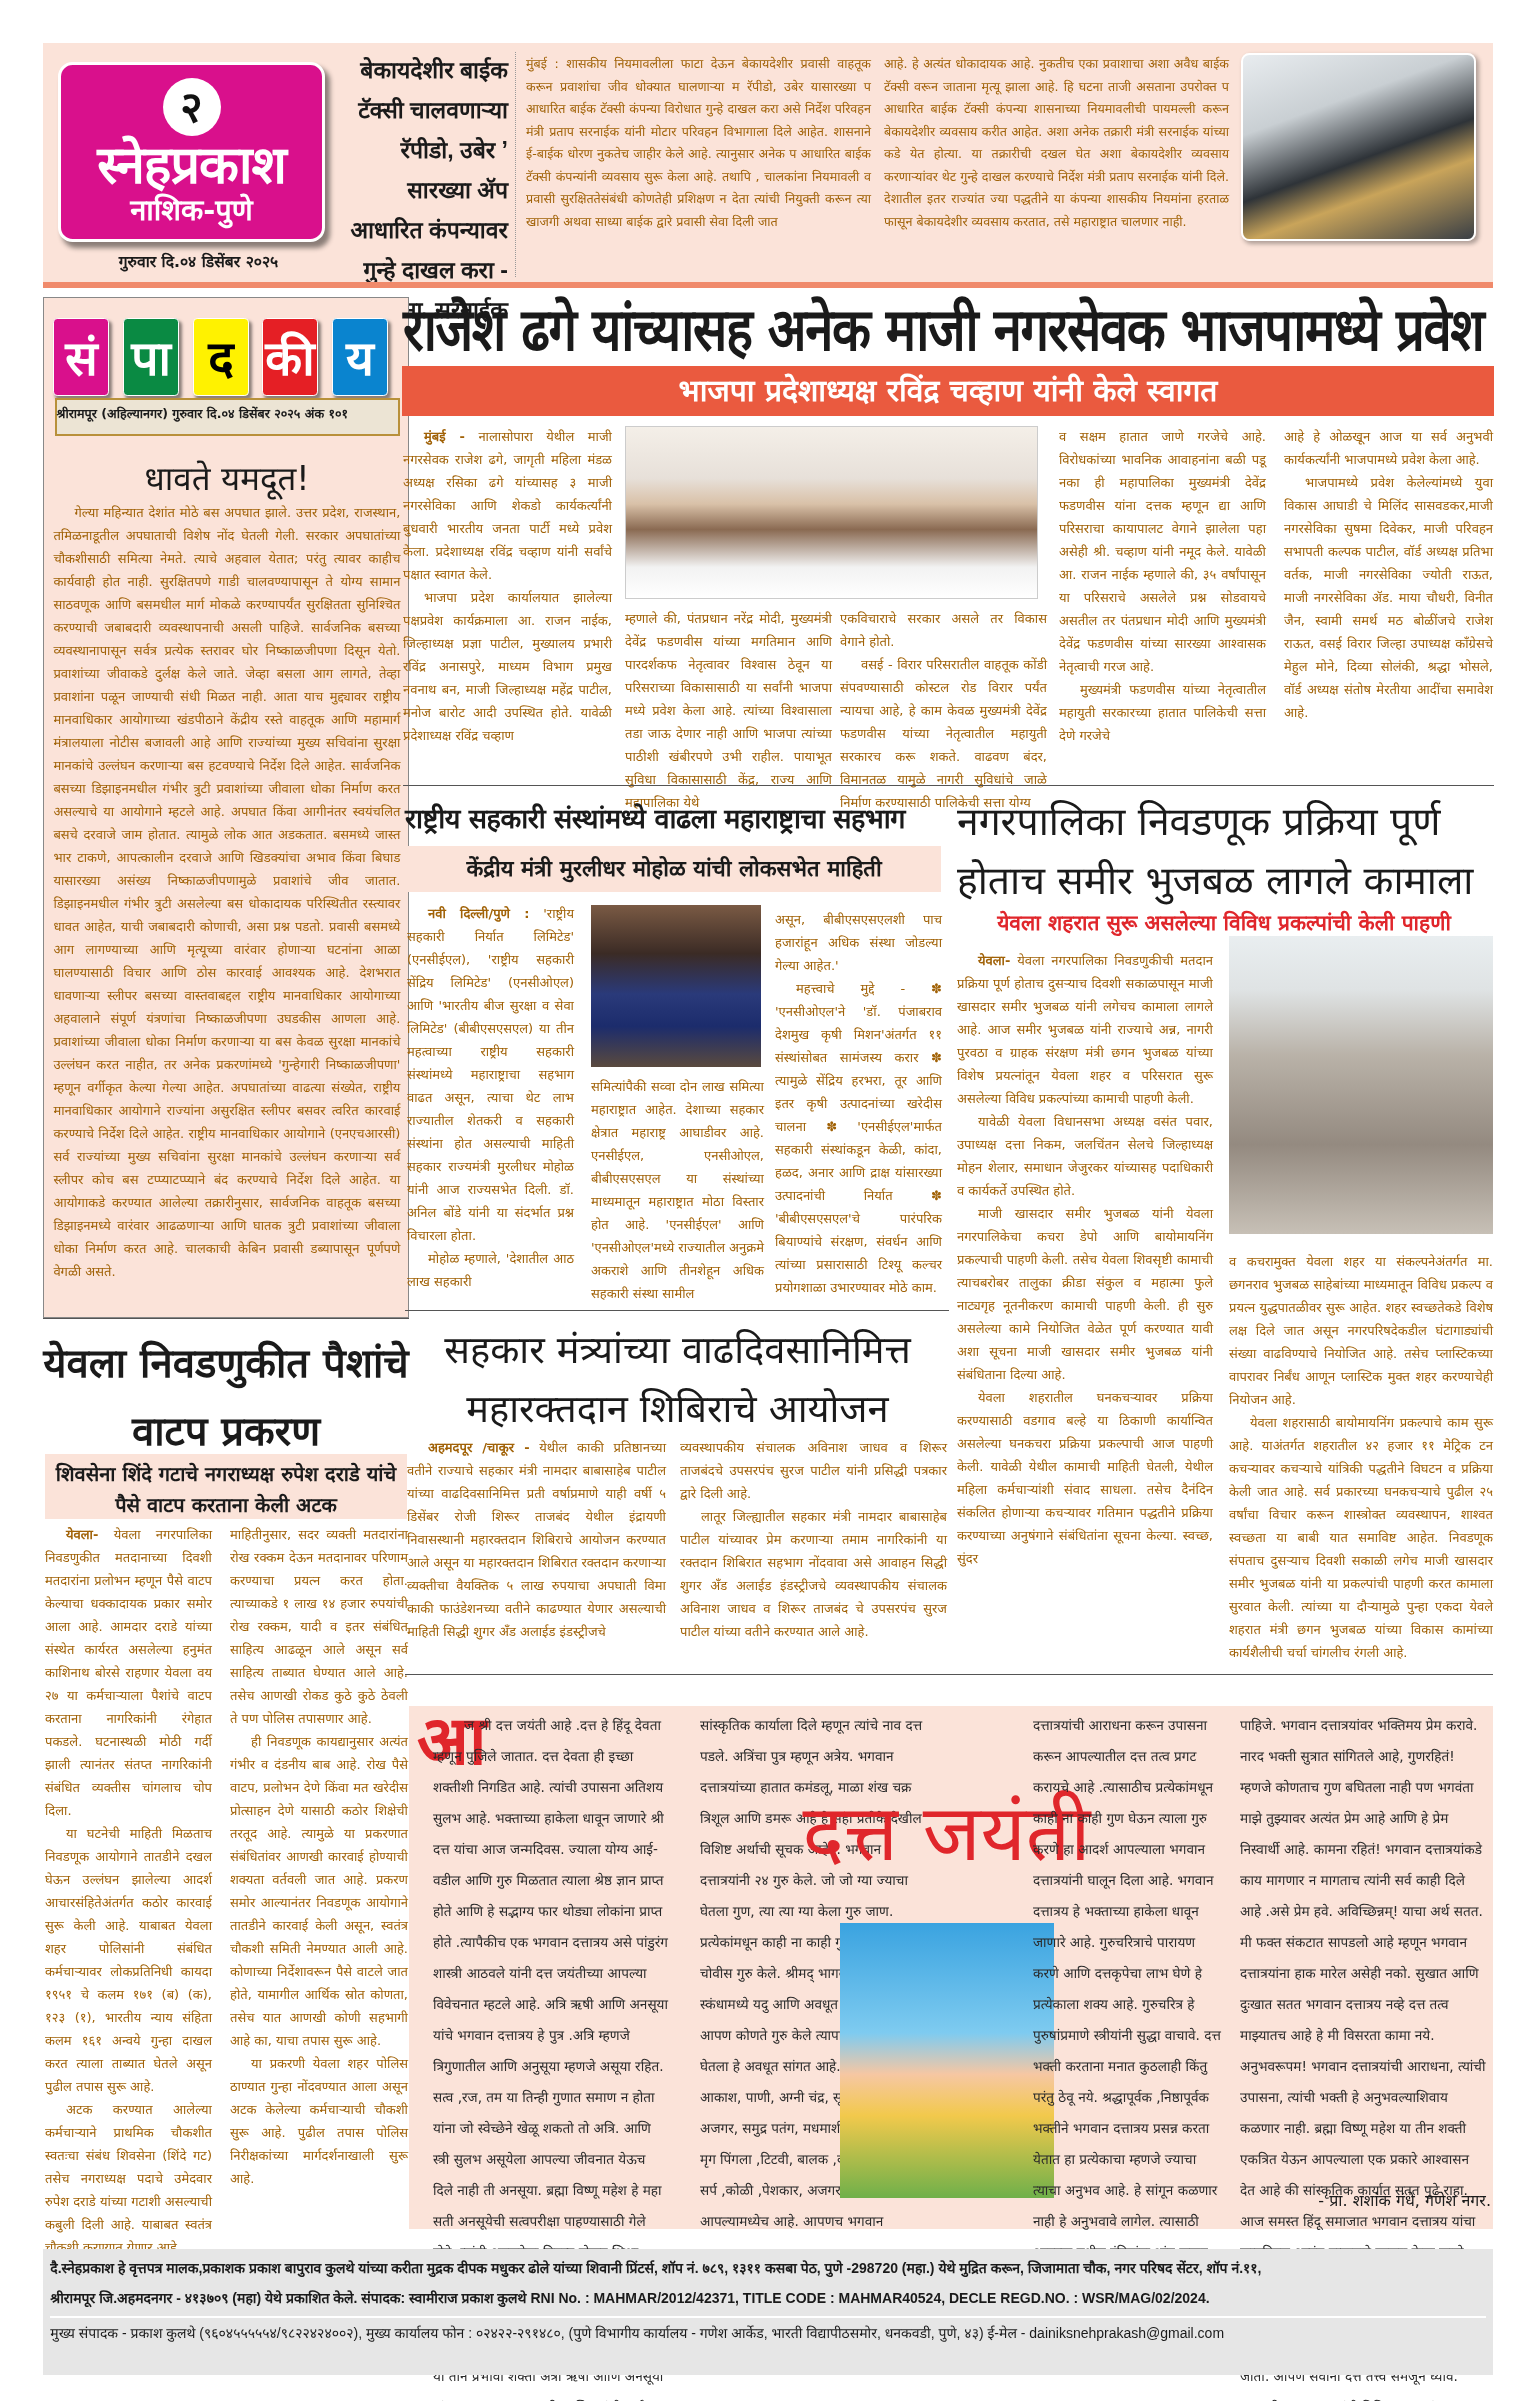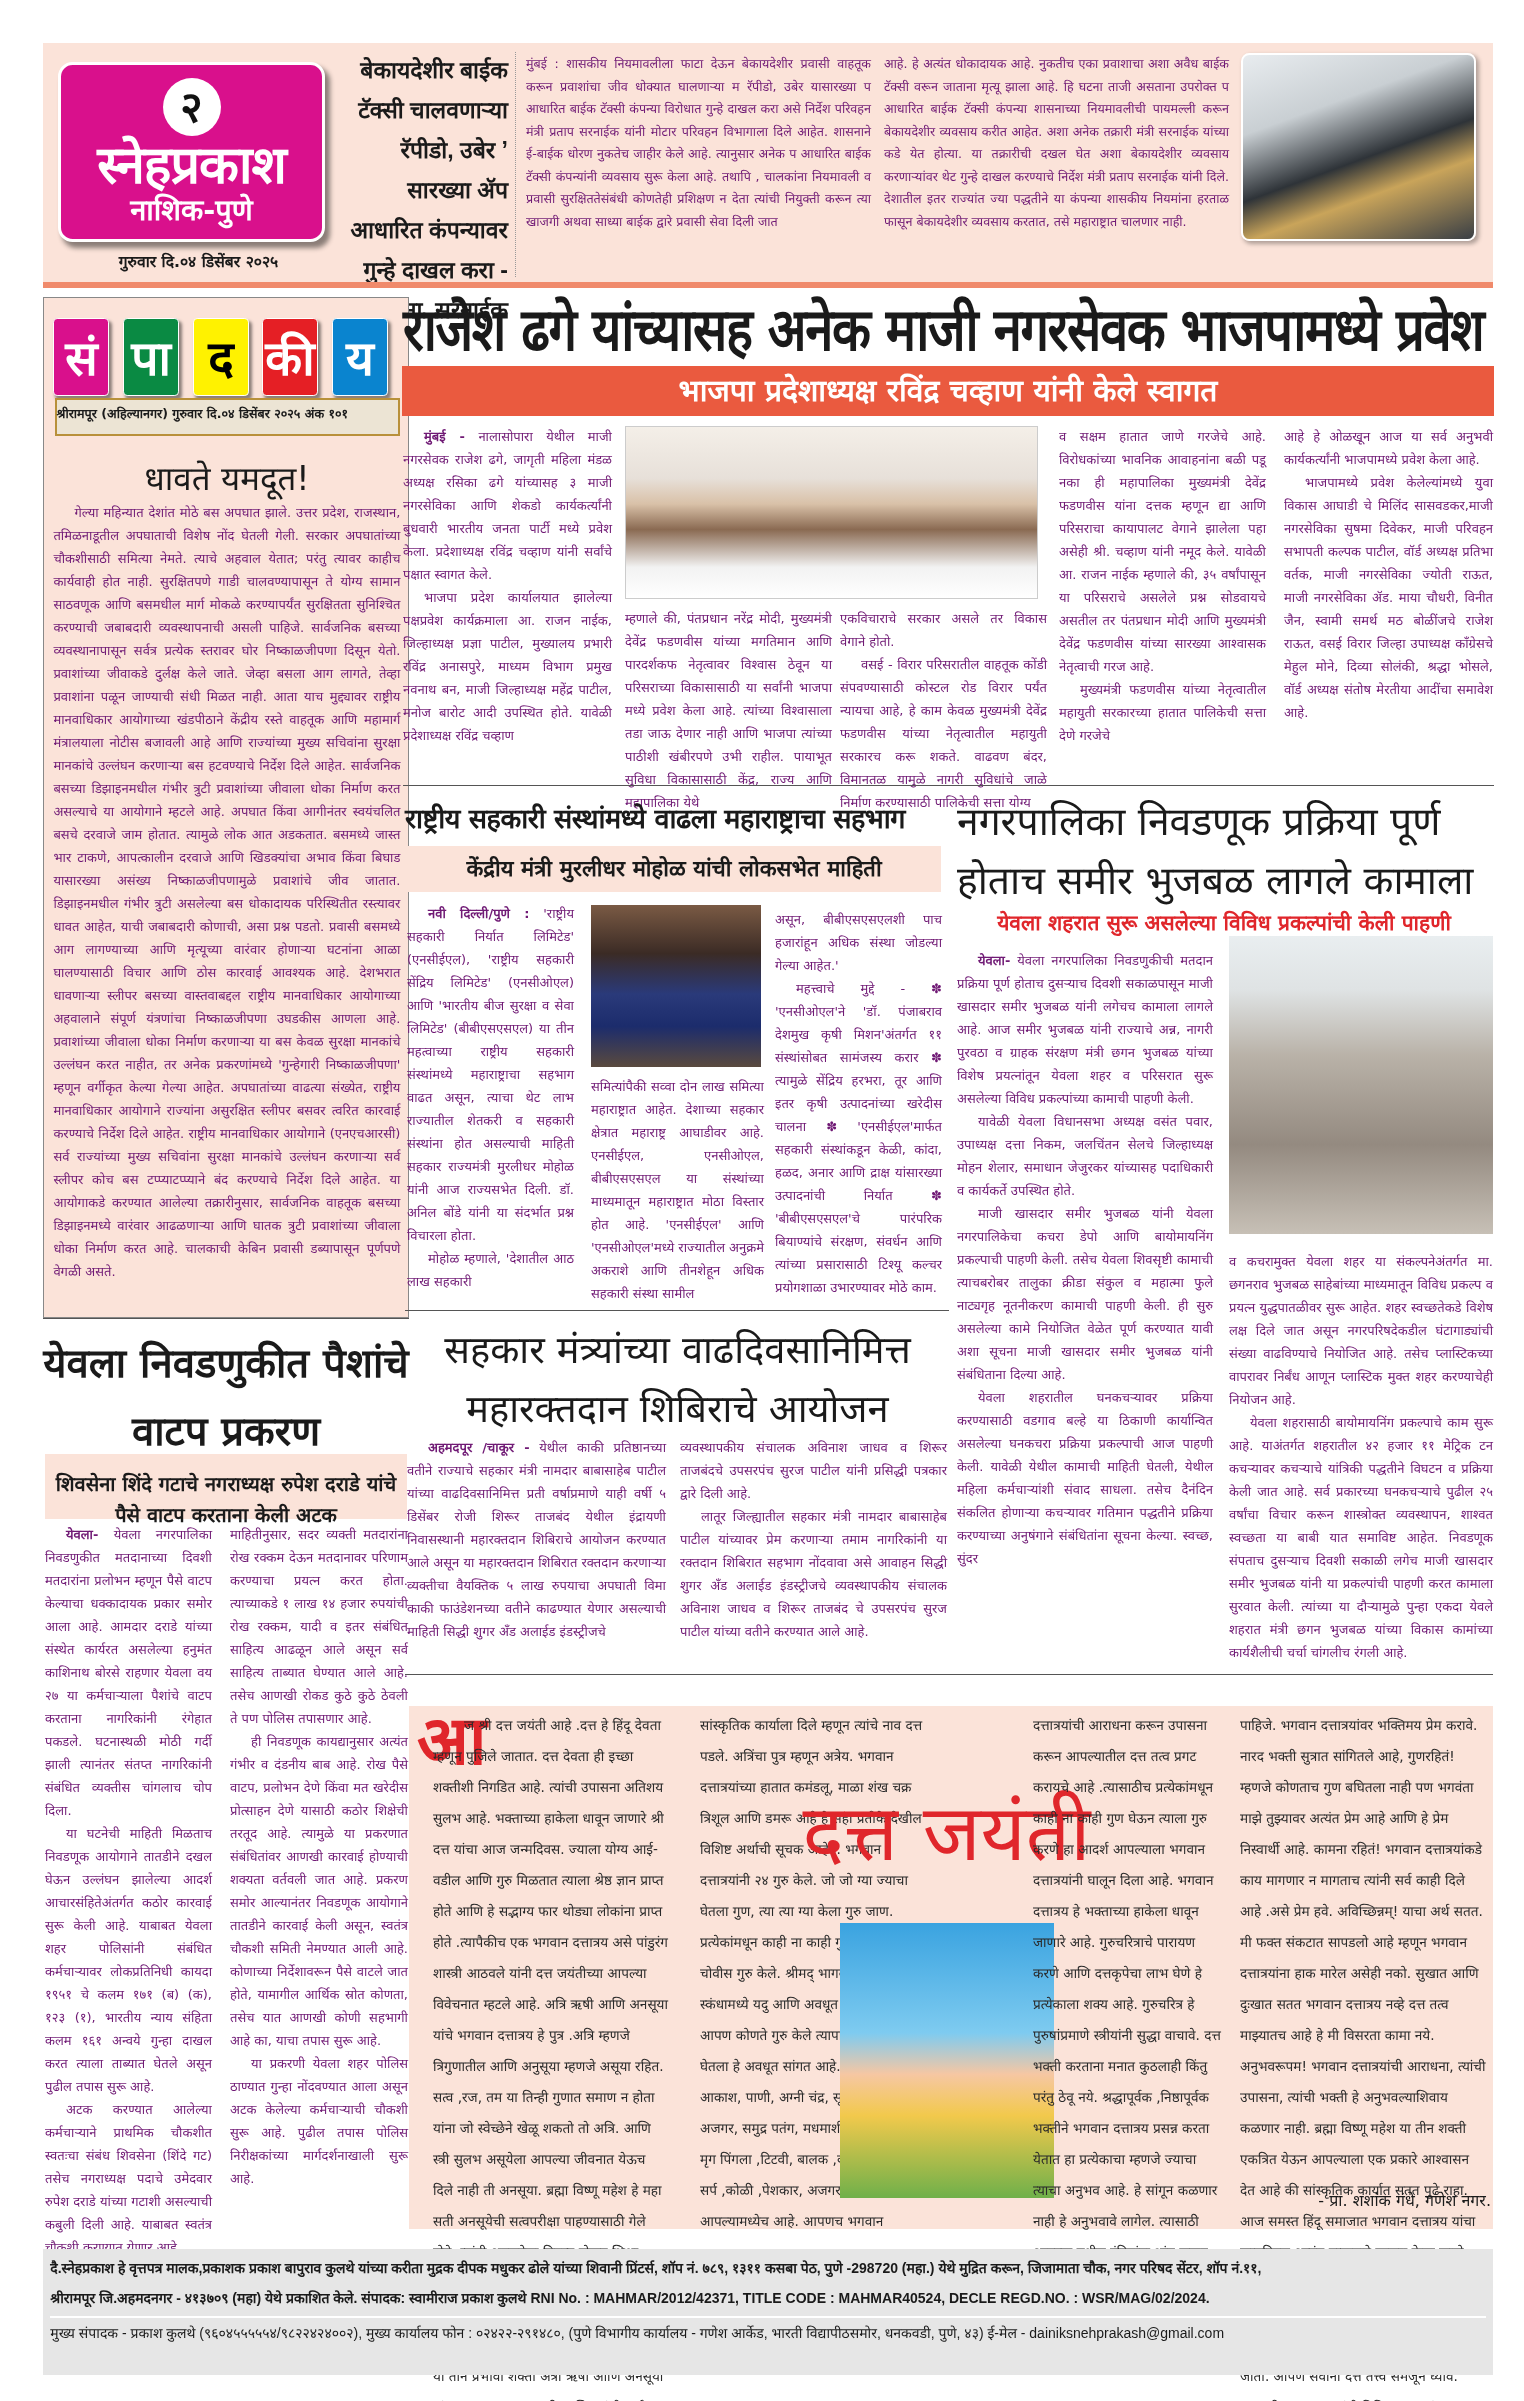--- a/index.html
+++ b/index.html
@@ -1,19 +1,19 @@
 <!DOCTYPE html>
 <html style="font-size:8.4px"><head>
 <meta charset="utf-8">
 <style>
 *{box-sizing:border-box;margin:0;padding:0}
 body{width:1525px;height:2401px;background:#fff;font-family:"DejaVu Sans",sans-serif;color:#1a1a1a;position:relative;overflow:hidden}
 .abs{position:absolute}
 .cond{font-family:"Liberation Sans Narrow","Liberation Sans",sans-serif}
-.txt{font-size:13px;line-height:23px;text-align:justify;color:#701a75}
+.txt{font-size:13px;line-height:23px;text-align:justify;color:#a16207}
 .txt p{text-indent:21px}
 .txt b{font-weight:bold}
 
 #header{left:43px;top:43px;width:1450px;height:240px;background:#fbe3d9}
 #logo{left:58px;top:62px;width:267px;height:180px;background:#d9108c;border:3.1px solid #fff;border-radius:14.6px;box-shadow:4.2px 5.2px 5.2px rgba(0,0,0,.45);text-align:center;color:#fff}
 #logo .num{display:block;margin:12.6px auto 0;width:58px;height:58px;border-radius:50%;background:#fff;color:#111;font-size:43px;line-height:58px;font-weight:bold}
 #logo .name{display:block;font-size:52px;font-weight:bold;line-height:58px;letter-spacing:-1px}
 #logo .city{display:block;font-size:29px;font-weight:bold;line-height:32px}
 #hdr-date{left:78px;top:250px;width:241px;font-size:15.7px;font-weight:bold;text-align:center}
 #hdr-title{left:335px;top:50px;width:173px;font-size:23px;font-weight:bold;line-height:40px;text-align:right}
@@ -47,21 +47,21 @@
 #s2c3{left:775px;top:908px;width:167px}
 
 #h3{left:957px;top:792px;width:534px;font-size:39px;line-height:59px;text-align:left}
 #h3sub{left:957px;top:908px;width:534px;font-size:21px;font-weight:bold;color:#e0262b;text-align:center}
 #s3c1{left:957px;top:949px;width:256px}
 #s3photo{left:1229px;top:936px;width:264px;height:298px;background:linear-gradient(180deg,#e9eef0 0%,#dfe3e4 18%,#b9b2a8 40%,#948a80 70%,#c7c0b6 100%)}
 #s3c2{left:1229px;top:1250px;width:264px}
 
 #lrule{left:43px;top:1318px;width:366px;height:1px;background:#555}
 #h4{left:43px;top:1329px;width:366px;font-size:40px;font-weight:bold;line-height:68px;text-align:center}
-#band4{left:45px;top:1454px;width:362px;height:65px;background:#fbe3d9;font-size:20px;font-weight:bold;text-align:center;line-height:31px;padding-top:15px}
+#band4{left:45px;top:1454px;width:362px;height:65px;background:#fbe3d9;font-size:20px;font-weight:bold;text-align:center;line-height:31px;padding-top:5px}
 #s4c1{left:45px;top:1523px;width:167px}
 #s4c2{left:230px;top:1523px;width:178px}
 
 #s5rule{left:405px;top:1310px;width:544px;height:1px;background:#555}
 #h5{left:407px;top:1321px;width:541px;font-size:38px;line-height:59px;text-align:center}
 #s5c1{left:407px;top:1436px;width:259px}
 #s5c2{left:680px;top:1436px;width:267px}
 #midrule{left:405px;top:1674px;width:1088px;height:1px;background:#555}
 
 #datta{left:409px;top:1706px;width:1084px;height:523px;background:#fbe3d9}

